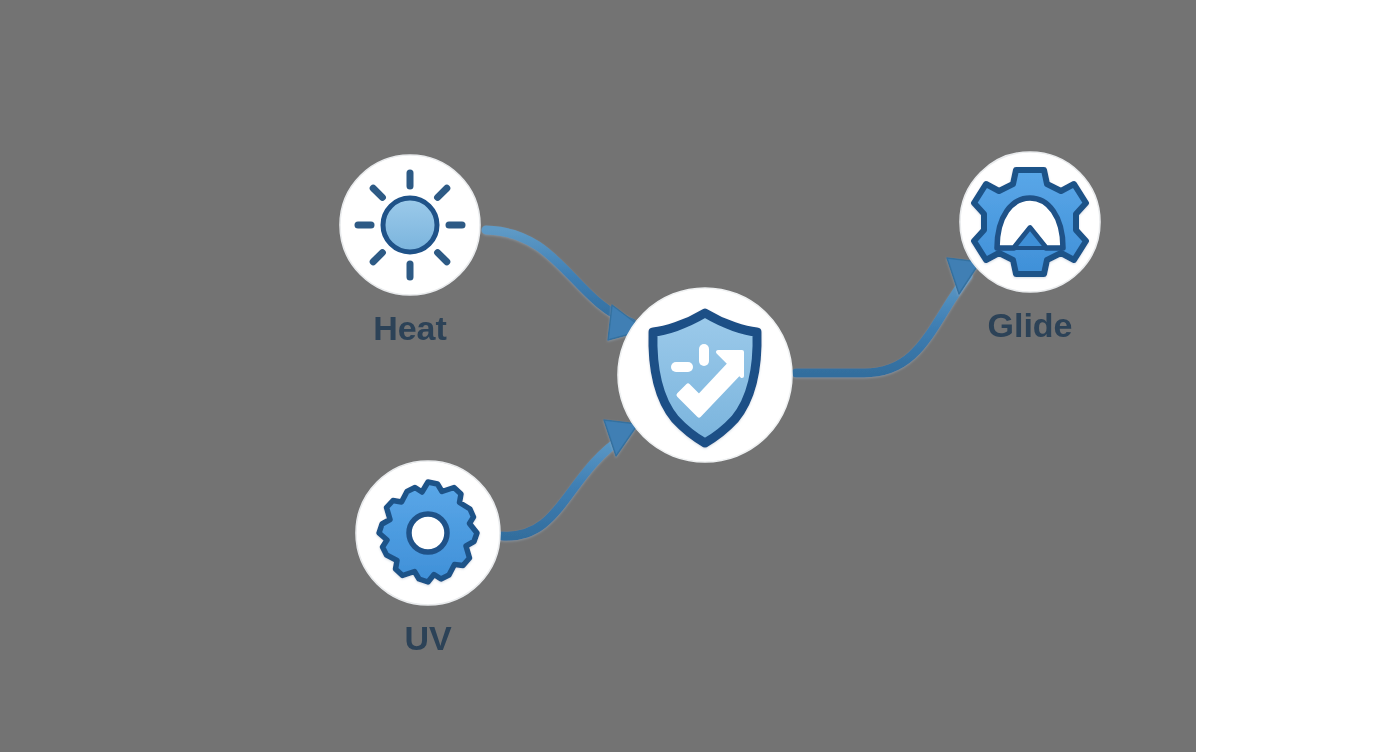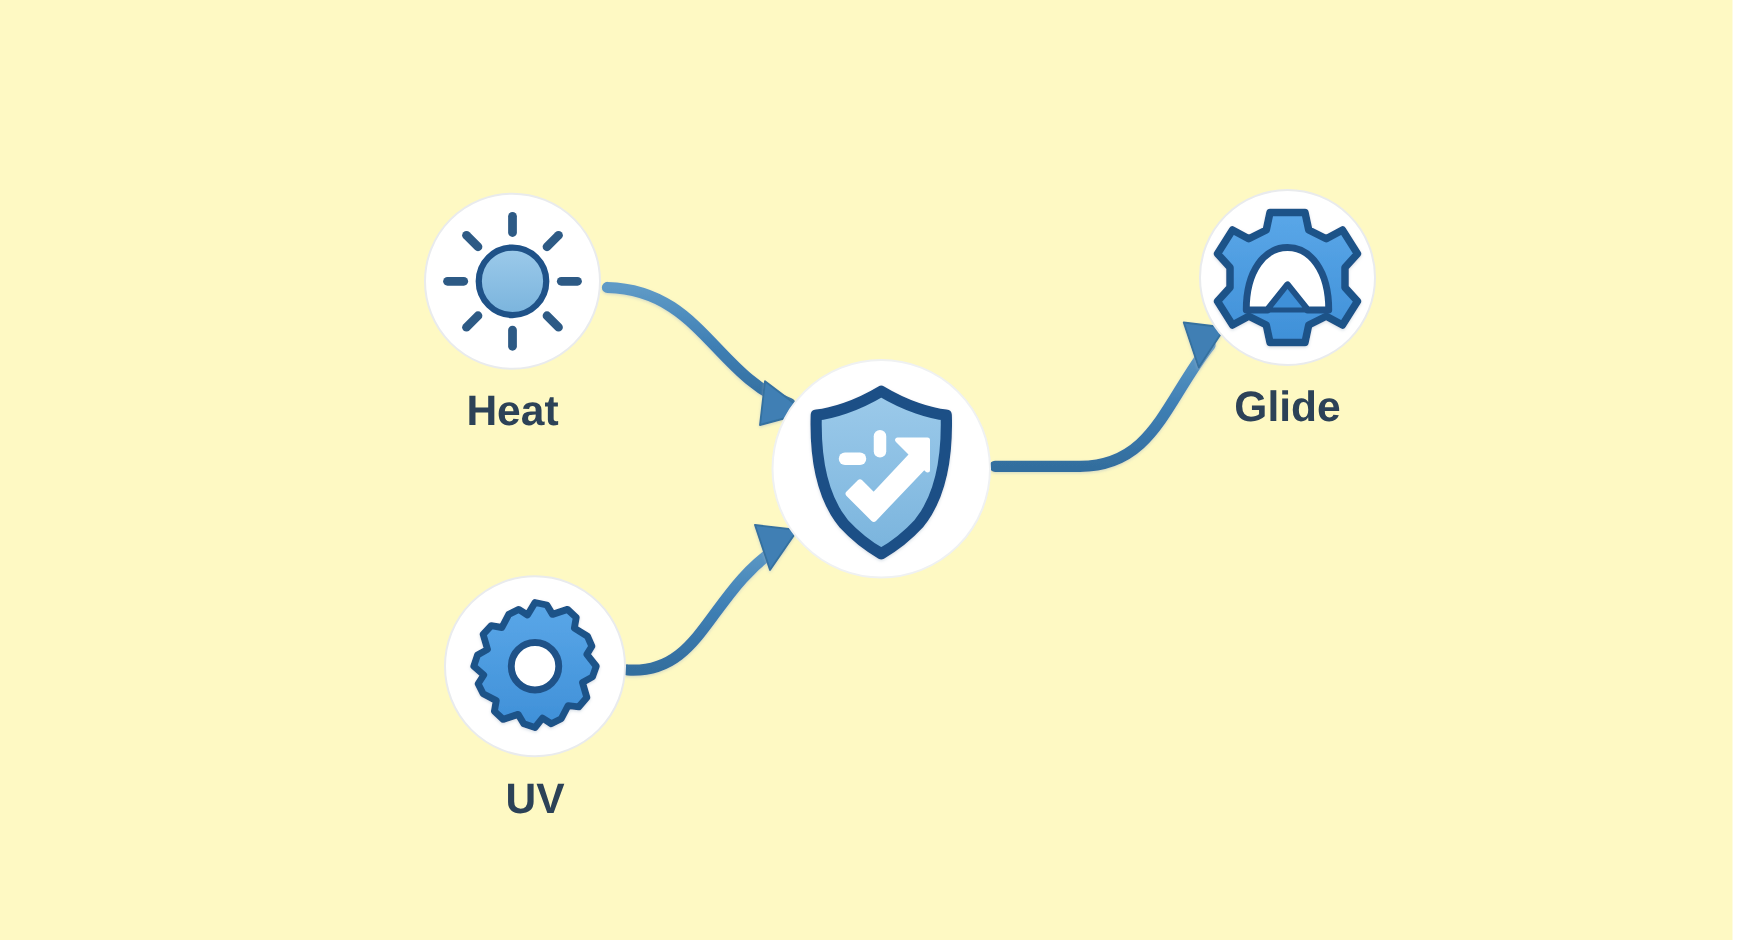--- a/index.html
+++ b/index.html
@@ -9,23 +9,23 @@
   }
   body {
     width: 1392px;
     height: 752px;
     background: #ffffff;
     font-family: "Liberation Sans", sans-serif;
     overflow: hidden;
   }
   #stage {
     position: relative;
-    width: 1386px;
+    width: 1196px;
     height: 752px;
-    background: #fef9c3;
+    background: #737373;
   }
   #diagram {
     position: absolute;
     left: 0;
     top: 0;
     width: 1392px;
     height: 752px;
     display: block;
   }
   .node-label {

